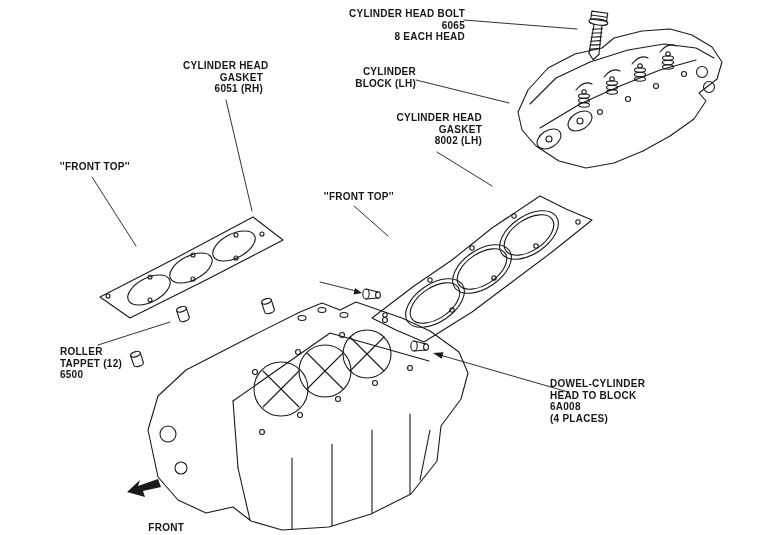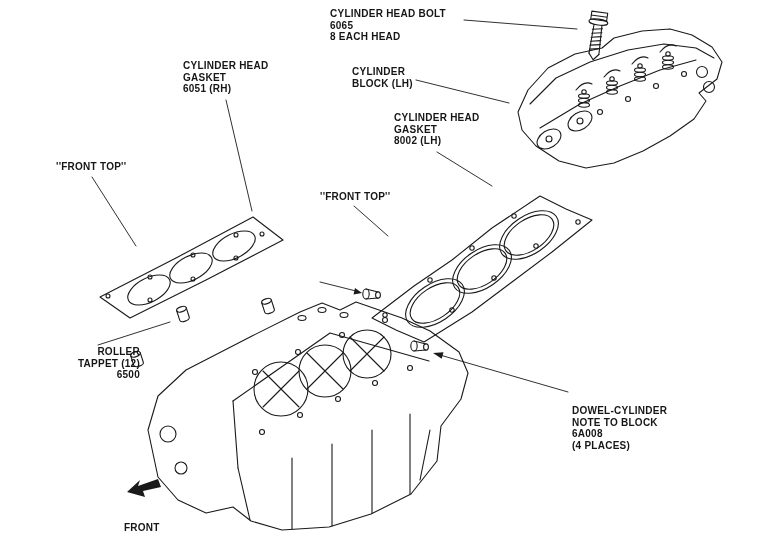--- a/index.html
+++ b/index.html
@@ -3,21 +3,21 @@
 <meta charset="utf-8">
 <style>
   html,body{margin:0;padding:0;background:#ffffff;}
   .stage{
     position:relative;width:770px;height:535px;background:#ffffff;overflow:hidden;
     font-family:"Liberation Sans",sans-serif;color:#111;
   }
   .art{position:absolute;left:0;top:0;}
   .label{
     position:absolute;font-size:10px;font-weight:700;letter-spacing:.25px;
-    line-height:11.5px;text-align:left;white-space:nowrap;color:#161616;
+    line-height:11.5px;text-align:right;white-space:nowrap;color:#161616;
   }
   .label.left{text-align:left;}
 </style>
 </head>
 <body>
 
 <div class="stage">
 
   <svg class="art" width="770" height="535" viewBox="0 0 770 535">
     <g stroke="#1a1a1a" fill="none" stroke-width="1.1" stroke-linecap="round" stroke-linejoin="round">
@@ -201,29 +201,29 @@
 
   <div class="label" style="left:56px;top:161px;width:74px;">
     <div>''FRONT TOP''</div>
   </div>
 
   <div class="label" style="left:320px;top:191px;width:74px;">
     <div>''FRONT TOP''</div>
   </div>
 
 
-  <div class="label left" style="left:60px;top:346px;width:80px;text-align:right;">
+  <div class="label left" style="left:60px;top:346px;width:80px;">
     <div>ROLLER</div>
     <div>TAPPET (12)</div>
     <div>6500</div>
   </div>
 
-  <div class="label left" style="left:572px;top:378px;width:120px;margin-top:27px;">
+  <div class="label left" style="left:550px;top:378px;width:120px;">
     <div>DOWEL-CYLINDER</div>
-    <div>NOTE TO BLOCK</div>
+    <div>HEAD TO BLOCK</div>
     <div>6A008</div>
     <div>(4 PLACES)</div>
   </div>
 
   <div class="label" style="left:124px;top:522px;width:60px;">
     <div>FRONT</div>
   </div>
 
 </div>
 

